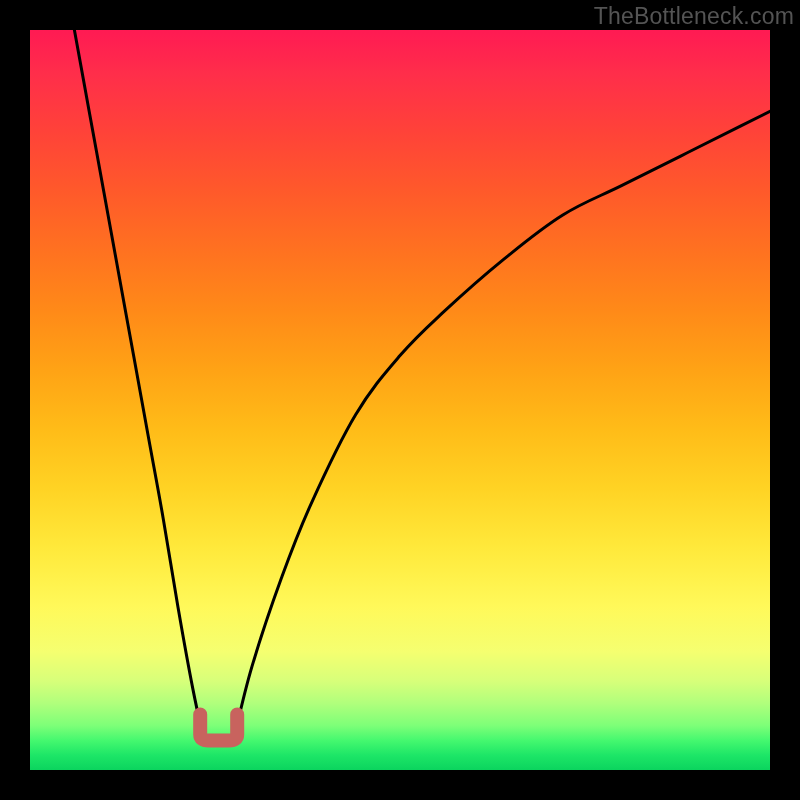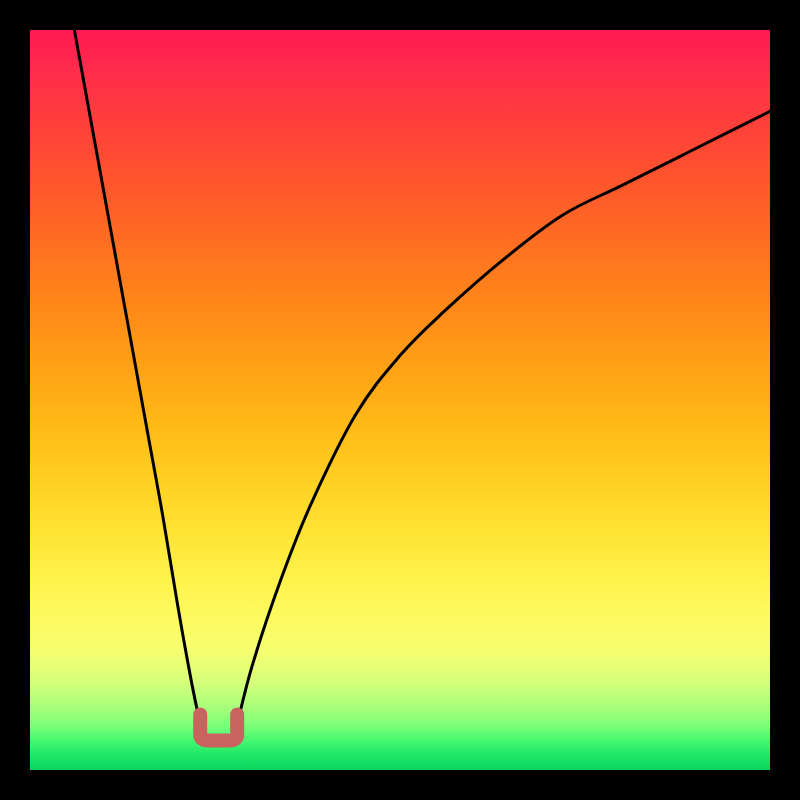--- a/index.html
+++ b/index.html
@@ -81,13 +81,14 @@
   <div class="plot-area">
     <div class="gradient-bg"></div>
 
     <svg class="curves" viewBox="0 0 740 740" preserveAspectRatio="none">
       <path d="M 44.4 0.0 C 47.1 14.7, 53.9 52.1, 59.2 81.4 C 64.5 110.7, 68.7 133.5, 74.0 162.8 C 79.3 192.1, 83.5 214.9, 88.8 244.2 C 94.1 273.5, 98.3 296.3, 103.6 325.6 C 108.9 354.9, 113.1 377.7, 118.4 407.0 C 123.7 436.3, 127.9 457.8, 133.2 488.4 C 138.5 519.0, 142.7 546.6, 148.0 577.2 C 153.3 607.8, 158.1 634.6, 162.8 658.6 C 167.5 682.6, 171.9 701.1, 173.9 710.4" fill="none" stroke="#000" stroke-width="3" stroke-linecap="round"></path>
       <path d="M 203.5 710.4 C 206.8 697.1, 213.3 665.7, 222.0 636.4 C 230.7 607.1, 240.9 576.9, 251.6 547.6 C 262.3 518.3, 267.9 502.9, 281.2 473.6 C 294.5 444.3, 309.6 411.4, 325.6 384.8 C 341.6 358.2, 354.0 344.2, 370.0 325.6 C 386.0 307.0, 395.8 298.5, 414.4 281.2 C 433.0 263.9, 452.3 246.7, 473.6 229.4 C 494.9 212.1, 511.5 198.3, 532.8 185.0 C 554.1 171.7, 570.7 166.1, 592.0 155.4 C 613.3 144.7, 629.9 136.5, 651.2 125.8 C 672.5 115.1, 694.4 104.2, 710.4 96.2 C 726.4 88.2, 734.7 84.1, 740.0 81.4" fill="none" stroke="#000" stroke-width="3" stroke-linecap="round"></path>
       <path d="M 170.2 684.5 L 170.2 704.4 Q 170.2 710.4 178.2 710.4 L 199.2 710.4 Q 207.2 710.4 207.2 704.4 L 207.2 684.5" fill="none" stroke="#c8635e" stroke-width="14" stroke-linecap="round" stroke-linejoin="round"></path>
     </svg>
   </div>
 
+  <div class="watermark">TheBottleneck.com</div>
 </div>
 
 </body></html>

